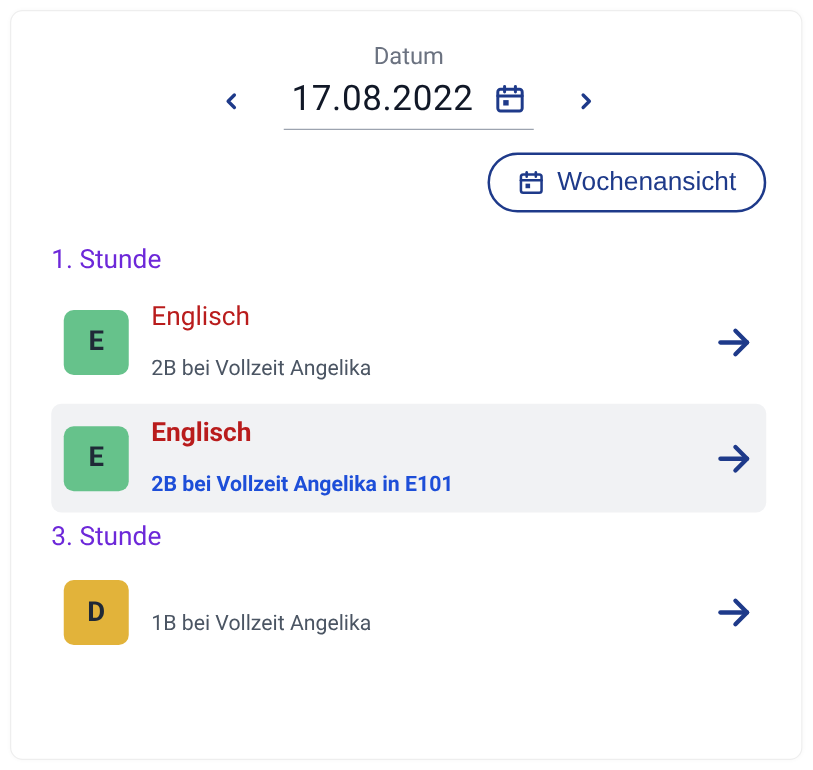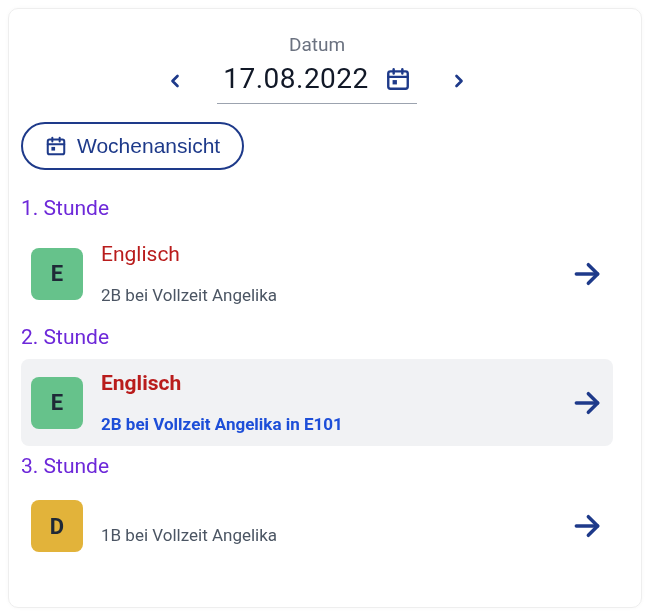--- a/index.html
+++ b/index.html
@@ -7,21 +7,21 @@
     font-family: -apple-system, BlinkMacSystemFont, "Segoe UI", Roboto, Helvetica, Arial, sans-serif;
     background: #fff;
     width: 650px;
     height: 616px;
     overflow: hidden;
   }
   .card {
     margin: 8px;
     border: 1px solid #eee;
     border-radius: 10px;
-    padding: 24px 28px 0 12px;
+    padding: 24px 28px 0 32px;
     height: 600px;
     box-shadow: 0 0 4px rgba(0,0,0,0.03);
   }
   .date-header {
     text-align: center;
     margin-bottom: 18px;
   }
   .date-label {
     color: #6b7280;
     font-size: 19px;
@@ -42,21 +42,21 @@
   }
   .date-value {
     font-size: 28px;
     color: #111827;
     letter-spacing: 0.5px;
   }
   .nav-chevron { cursor: pointer; color: #1e3a8a; display:flex; align-items:center; }
   .cal-icon { color: #1e3a8a; display:flex; }
   .week-btn-row {
     display: flex;
-    justify-content: flex-start;
+    justify-content: flex-end;
     margin-bottom: 26px;
   }
   .week-btn {
     display: flex;
     align-items: center;
     gap: 10px;
     border: 2px solid #1e3a8a;
     color: #1e3a8a;
     background: #fff;
     border-radius: 9999px;
@@ -167,21 +167,20 @@
           <div class="lesson-title">Englisch</div>
           <div class="lesson-sub">2B bei Vollzeit Angelika</div>
         </div>
         <span class="arrow-right">
           <svg width="32" height="32" viewBox="0 0 24 24" fill="none" stroke="currentColor" stroke-width="2.6" stroke-linecap="round" stroke-linejoin="round">
             <line x1="4" y1="12" x2="20" y2="12"></line>
             <polyline points="13 5 20 12 13 19"></polyline>
           </svg>
         </span>
       </div>
-      <div class="period-label">2. Stunde</div>
       <div class="lesson highlight">
         <div class="badge green">E</div>
         <div class="lesson-body">
           <div class="lesson-title">Englisch</div>
           <div class="lesson-sub">2B bei Vollzeit Angelika in E101</div>
         </div>
         <span class="arrow-right">
           <svg width="32" height="32" viewBox="0 0 24 24" fill="none" stroke="currentColor" stroke-width="2.6" stroke-linecap="round" stroke-linejoin="round">
             <line x1="4" y1="12" x2="20" y2="12"></line>
             <polyline points="13 5 20 12 13 19"></polyline>

